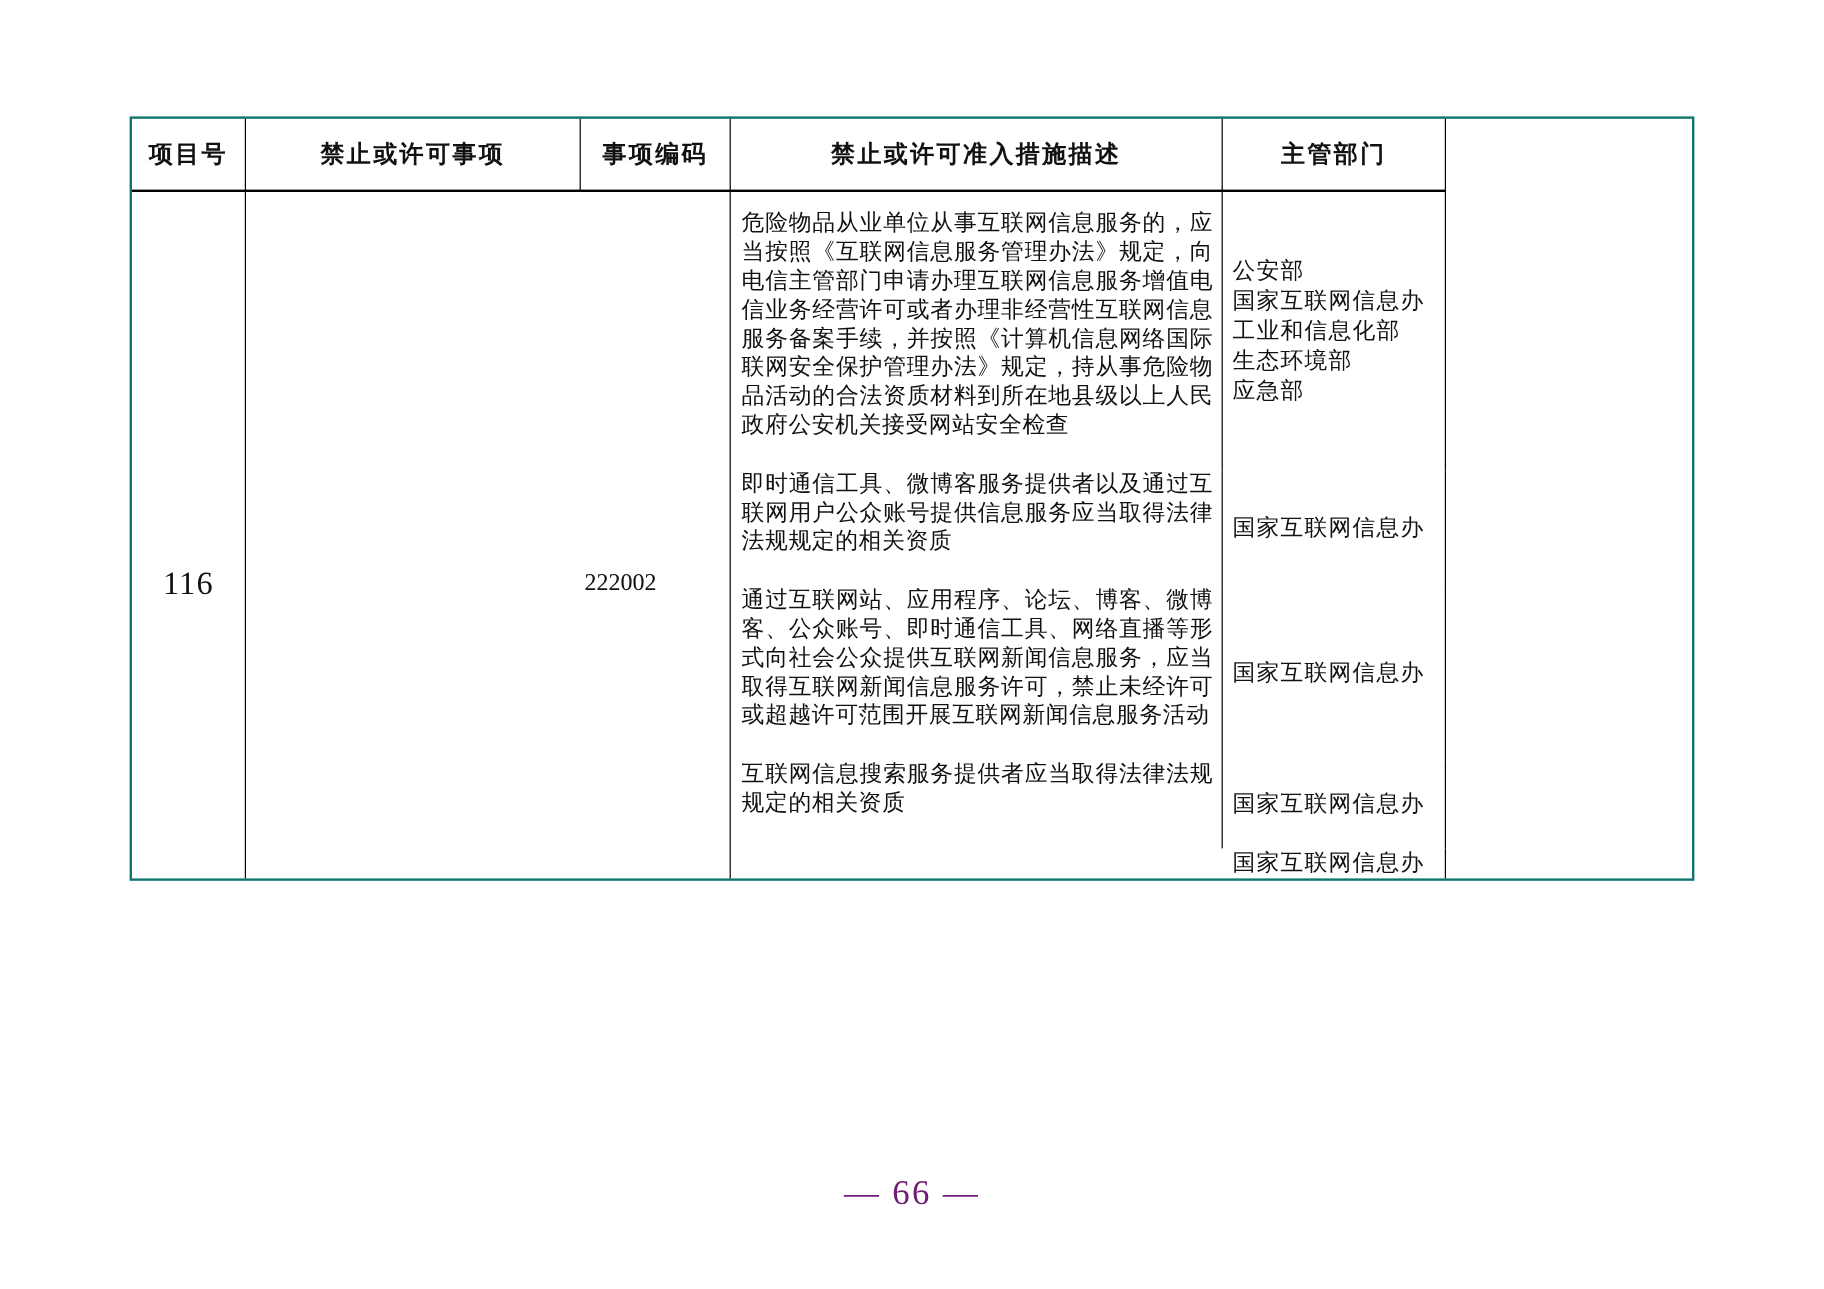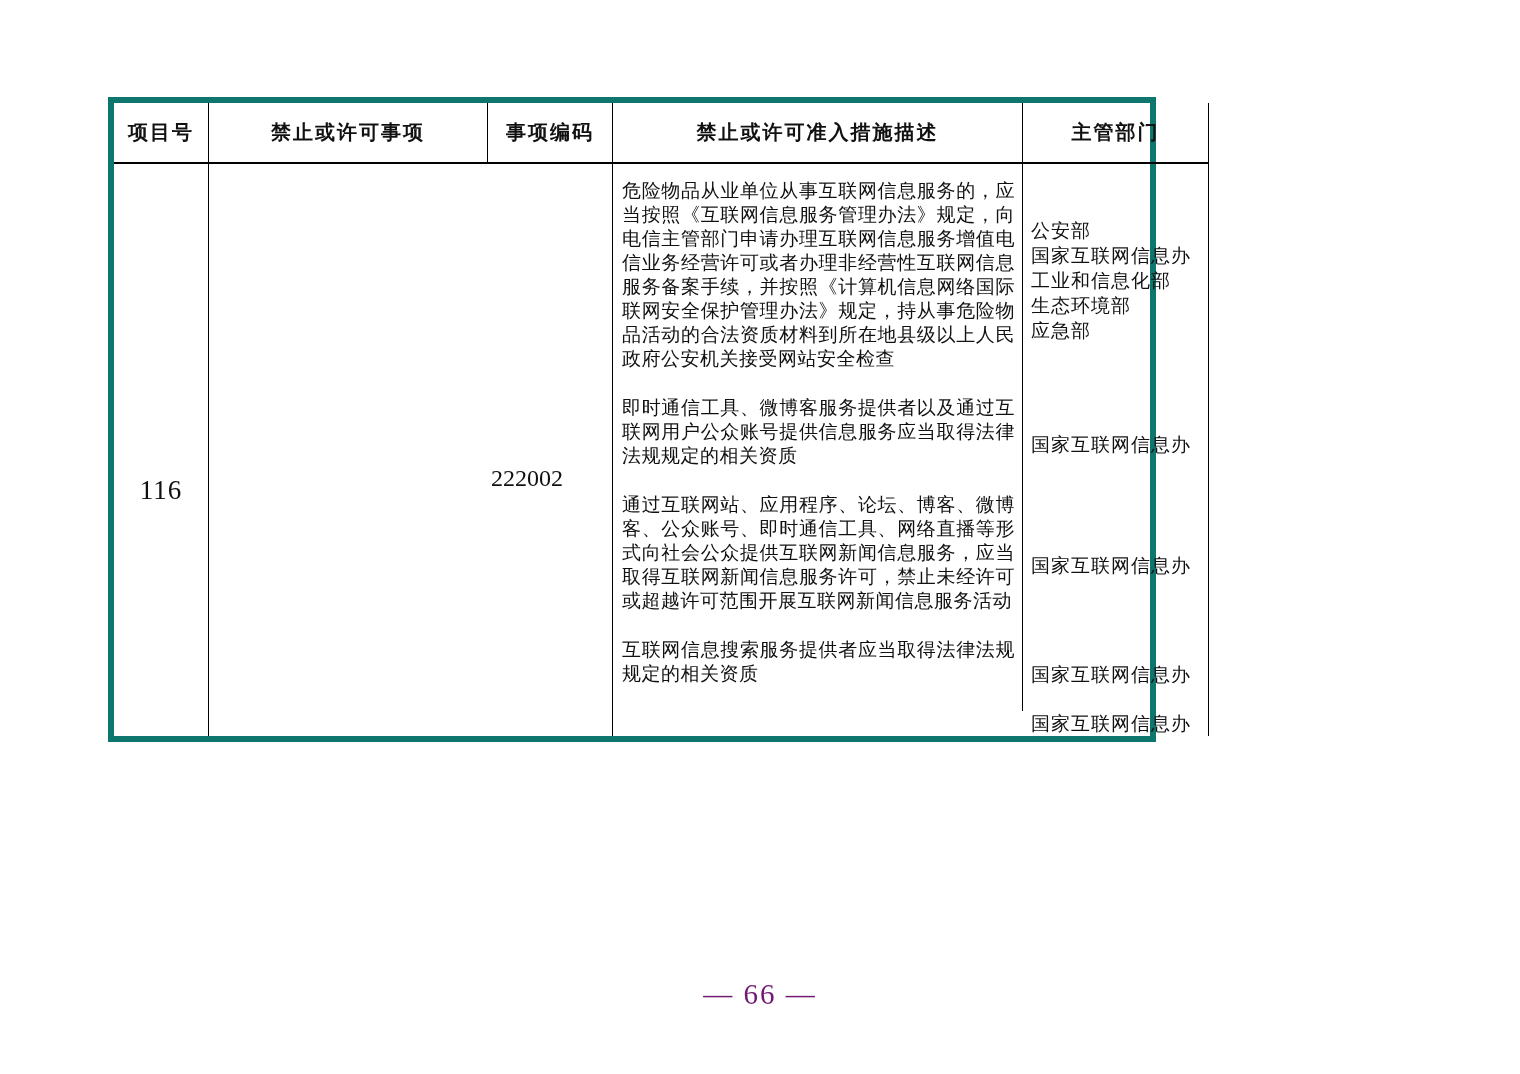--- a/index.html
+++ b/index.html
@@ -11,22 +11,22 @@
   }
   .page {
     position:relative;
     width:1520px; height:1074px;
     background:#ffffff;
     overflow:hidden;
   }
   .doc-table {
     position:absolute;
     left:108px; top:97px;
-    width:1048px;
-    border:6px solid #0f766e;
+    width:1304px;
+    border:2px solid #0f766e;
     display:grid;
     grid-template-columns:95px 279px 125px 410px 186px 205px;
     background:#fff;
   }
   .hcell {
     grid-row:1;
     min-height:61px;
     border-bottom:2.5px solid #000;
     border-right:1px solid #000;
     display:flex; align-items:center; justify-content:center;
@@ -43,21 +43,21 @@
   }
   .c-project { grid-column:1; justify-content:center;text-align:right; }
   .c-project .val { font-size:27px; position:relative; top:40px; letter-spacing:1px; }
   .c-item { grid-column:2; padding:0 6px 0 6px; }
   .c-item .val {
     font-size:21px; line-height:34px; letter-spacing:0.5px;
     text-align:justify; text-justify:inter-ideograph;
     position:relative; top:40px;
   }
   .c-code { grid-column:3; padding-left:3px; }
-  .c-code .val { font-size:24px; position:relative; top:28px; }
+  .c-code .val { font-size:20px; position:relative; top:40px; }
   .c-local { grid-column:6; border-right:none; }
   .desc-cell {
     grid-column:4;
     border-right:1px solid #000;
     padding:0 7px 25px 9px;
   }
   .desc-cell.first { padding-top:15px; }
   .desc-cell.last { padding-bottom:14px; }
   .desc-cell p {
     font-size:19px; line-height:24px;

